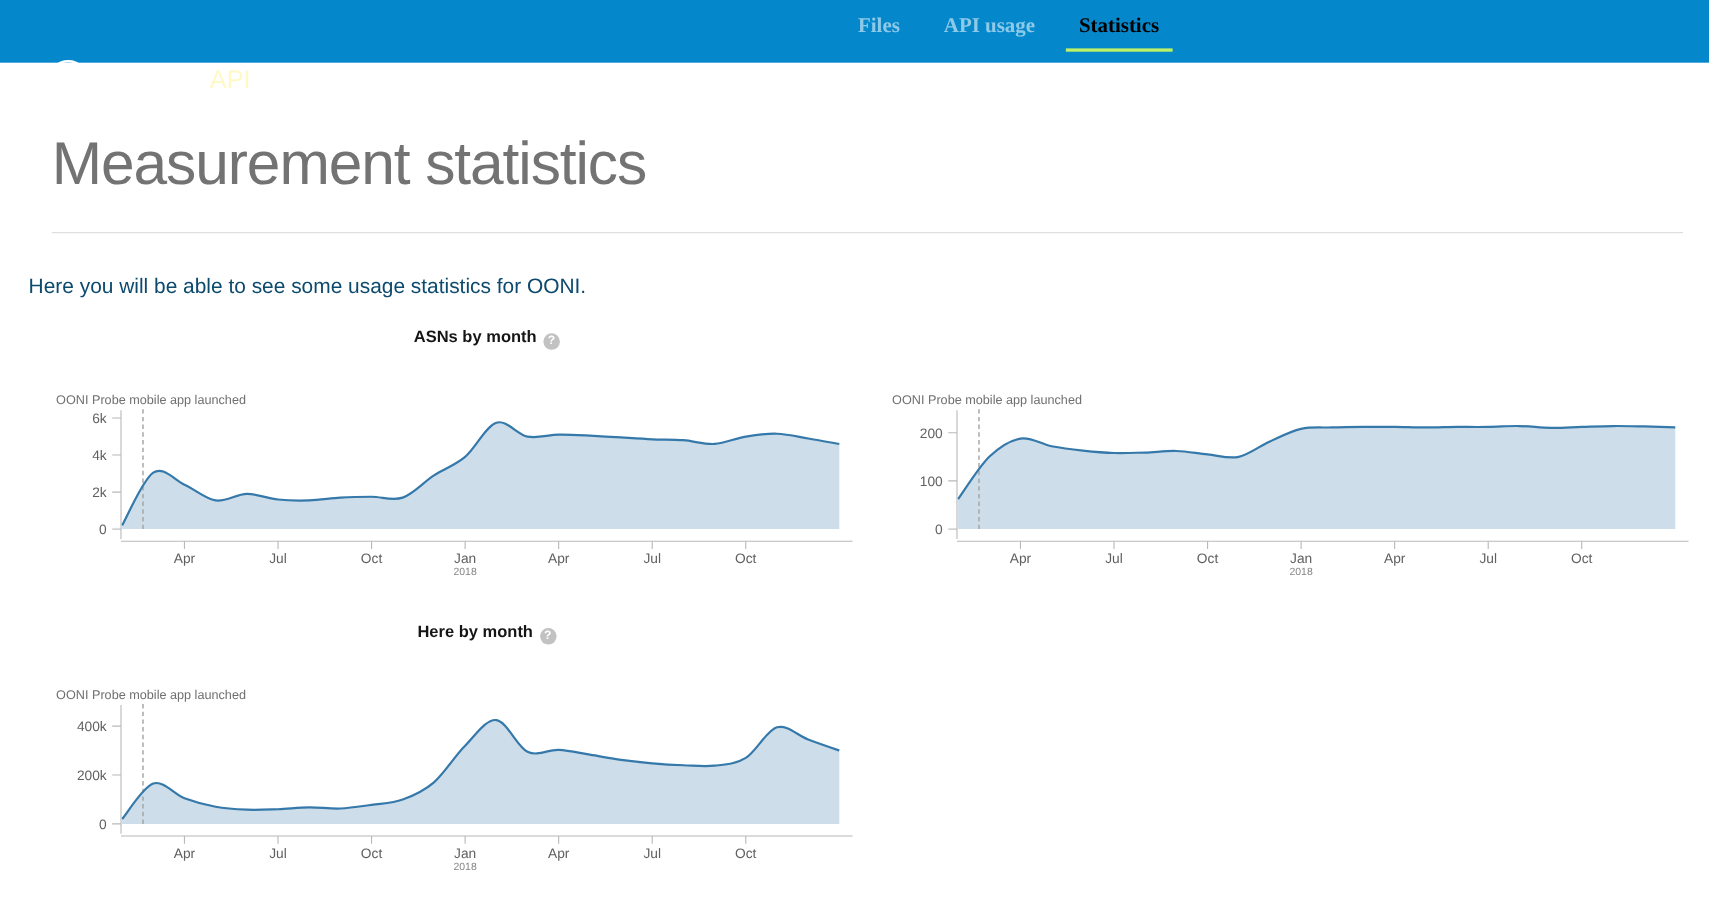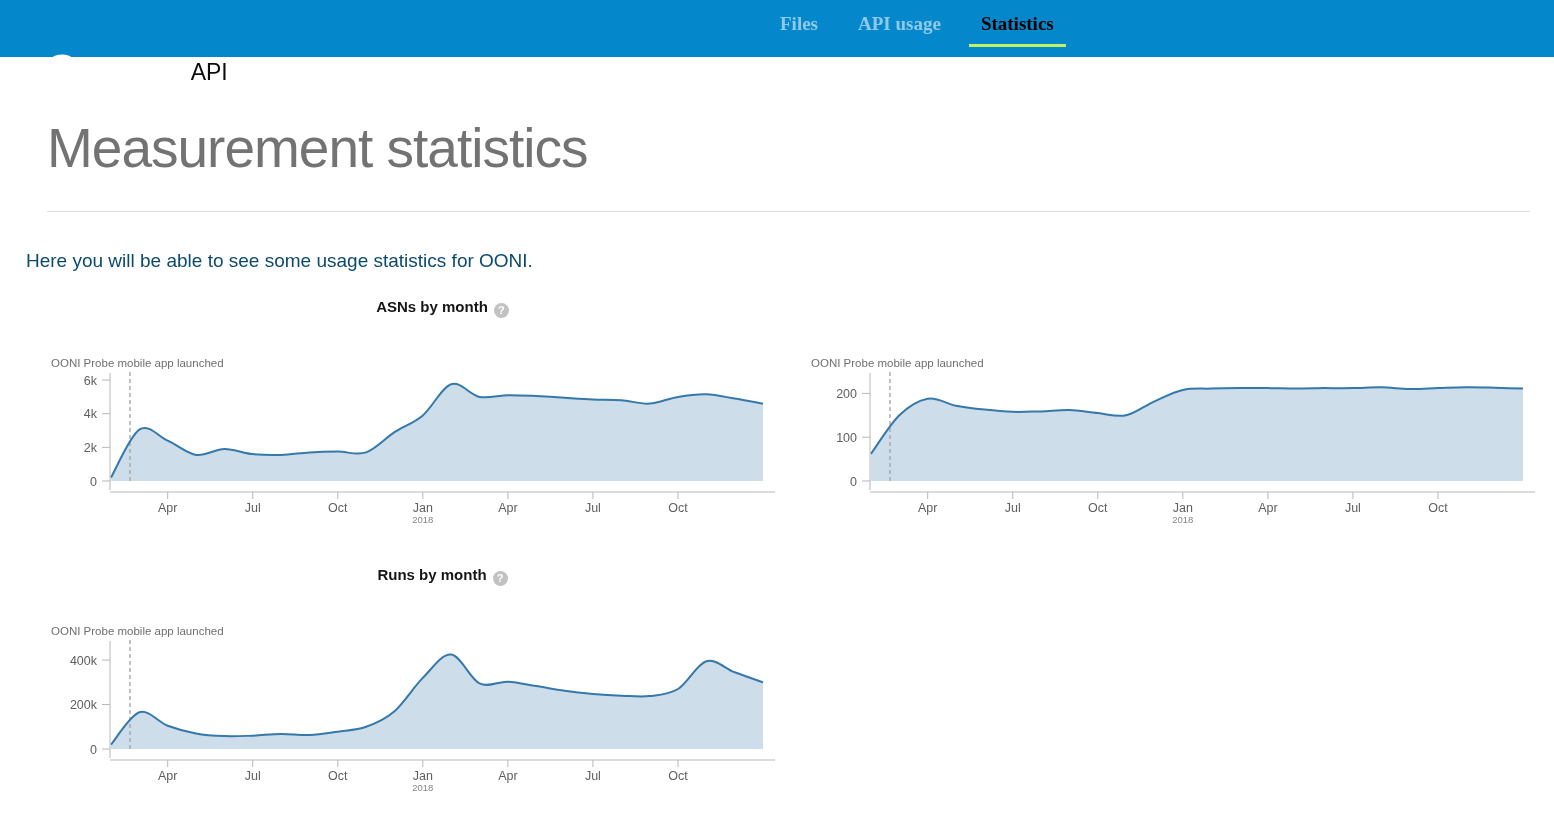--- a/index.html
+++ b/index.html
@@ -18,21 +18,21 @@
     position:absolute; left:42px; top:0; height:57px;
     display:flex; align-items:center; cursor:pointer;margin-top:44px;
   }
   .brand-name {
     font-family:"Liberation Serif", serif; font-weight:700;
     font-size:28px; color:#fff; letter-spacing:1px; margin-left:10px;
   }
   .brand-divider {
     width:2px; height:27px; background:rgba(255,255,255,0.85); margin:0 8px 0 10px;
   }
-  .brand-sub { font-size:23px; color:#000000; font-weight:400; opacity:0.95; }
+  .brand-sub { font-size:23px; color:#fef9c3; font-weight:400; opacity:0.95; }
 
   .main-nav {
     position:absolute; left:768px; top:0; height:57px;
     display:flex; gap:16px;font-family:Liberation Serif, serif;
   }
   .nav-item {
     padding:13px 12px 5px 12px; font-size:19px; font-weight:700;
     color:rgba(255,255,255,0.55); cursor:pointer; height:47px;
   }
   .nav-item.active { color:#000000; border-bottom:3px solid #bef264; }
@@ -160,21 +160,21 @@
         <text x="422.82608695652175" y="171" font-size="9.5" fill="#858585" text-anchor="middle">2018</text>
         <line x1="507.8695652173913" y1="140" x2="507.8695652173913" y2="147" stroke="#b8b8b8" stroke-width="1"></line>
         <text x="507.8695652173913" y="160" font-size="12.5" fill="#606060" text-anchor="middle">Apr</text>
         <line x1="592.9130434782609" y1="140" x2="592.9130434782609" y2="147" stroke="#b8b8b8" stroke-width="1"></line>
         <text x="592.9130434782609" y="160" font-size="12.5" fill="#606060" text-anchor="middle">Jul</text>
         <line x1="677.9565217391304" y1="140" x2="677.9565217391304" y2="147" stroke="#b8b8b8" stroke-width="1"></line>
         <text x="677.9565217391304" y="160" font-size="12.5" fill="#606060" text-anchor="middle">Oct</text>
       </svg>
     </div>
   <div class="chart" id="chart2">
-    <div class="chart-title"><span>Runs by month</span><span class="help-icon">?</span></div>
+    <div class="chart-title"><span>Here by month</span><span class="help-icon">?</span></div>
   <svg class="chart-canvas" width="777" height="178" viewBox="0 0 777 178">
         <text x="51" y="15" font-size="11.5" fill="#6f6f6f">OONI Probe mobile app launched</text>
         <path d="M 111.0 124.6 C 115.7 119.2, 129.9 95.5, 139.3 92.3 C 148.8 89.2, 158.2 102.1, 167.7 105.7 C 177.1 109.2, 186.6 111.7, 196.0 113.4 C 205.5 115.2, 214.9 115.7, 224.4 116.1 C 233.8 116.5, 243.3 116.0, 252.7 115.7 C 262.2 115.3, 271.6 114.0, 281.1 113.9 C 290.5 113.8, 300.0 115.4, 309.4 115.0 C 318.9 114.6, 328.3 113.0, 337.8 111.7 C 347.2 110.3, 356.7 110.2, 366.1 106.8 C 375.6 103.4, 385.0 99.4, 394.5 91.2 C 403.9 83.1, 413.4 67.3, 422.8 57.9 C 432.3 48.4, 441.7 33.6, 451.2 34.6 C 460.6 35.5, 470.1 58.9, 479.5 63.4 C 489.0 68.0, 498.4 61.2, 507.9 61.7 C 517.3 62.1, 526.8 64.6, 536.2 66.1 C 545.7 67.6, 555.1 69.5, 564.6 70.8 C 574.0 72.1, 583.5 73.1, 592.9 73.9 C 602.4 74.7, 611.8 75.3, 621.3 75.7 C 630.7 76.0, 640.2 77.2, 649.6 76.1 C 659.1 75.0, 668.5 74.8, 678.0 69.0 C 687.4 63.2, 696.9 44.0, 706.3 41.2 C 715.8 38.4, 725.2 48.8, 734.7 52.3 C 744.1 55.9, 758.3 60.7, 763.0 62.3 L 763 129 L 111 129 Z" fill="#cdddea" stroke="none"></path>
         <line x1="130" y1="20" x2="130" y2="129" stroke="#a3a3a3" stroke-width="1.3" stroke-dasharray="4,3"></line>
         <path d="M 111.0 124.6 C 115.7 119.2, 129.9 95.5, 139.3 92.3 C 148.8 89.2, 158.2 102.1, 167.7 105.7 C 177.1 109.2, 186.6 111.7, 196.0 113.4 C 205.5 115.2, 214.9 115.7, 224.4 116.1 C 233.8 116.5, 243.3 116.0, 252.7 115.7 C 262.2 115.3, 271.6 114.0, 281.1 113.9 C 290.5 113.8, 300.0 115.4, 309.4 115.0 C 318.9 114.6, 328.3 113.0, 337.8 111.7 C 347.2 110.3, 356.7 110.2, 366.1 106.8 C 375.6 103.4, 385.0 99.4, 394.5 91.2 C 403.9 83.1, 413.4 67.3, 422.8 57.9 C 432.3 48.4, 441.7 33.6, 451.2 34.6 C 460.6 35.5, 470.1 58.9, 479.5 63.4 C 489.0 68.0, 498.4 61.2, 507.9 61.7 C 517.3 62.1, 526.8 64.6, 536.2 66.1 C 545.7 67.6, 555.1 69.5, 564.6 70.8 C 574.0 72.1, 583.5 73.1, 592.9 73.9 C 602.4 74.7, 611.8 75.3, 621.3 75.7 C 630.7 76.0, 640.2 77.2, 649.6 76.1 C 659.1 75.0, 668.5 74.8, 678.0 69.0 C 687.4 63.2, 696.9 44.0, 706.3 41.2 C 715.8 38.4, 725.2 48.8, 734.7 52.3 C 744.1 55.9, 758.3 60.7, 763.0 62.3" fill="none" stroke="#3578aa" stroke-width="2"></path>
         <line x1="110" y1="21" x2="110" y2="138" stroke="#b8b8b8" stroke-width="1"></line>
         <line x1="102" y1="129" x2="110" y2="129" stroke="#b8b8b8" stroke-width="1"></line>
         <text x="97" y="133.5" font-size="12.5" fill="#606060" text-anchor="end">0</text>
         <line x1="102" y1="84.55555555555556" x2="110" y2="84.55555555555556" stroke="#b8b8b8" stroke-width="1"></line>
         <text x="97" y="89.05555555555556" font-size="12.5" fill="#606060" text-anchor="end">200k</text>

